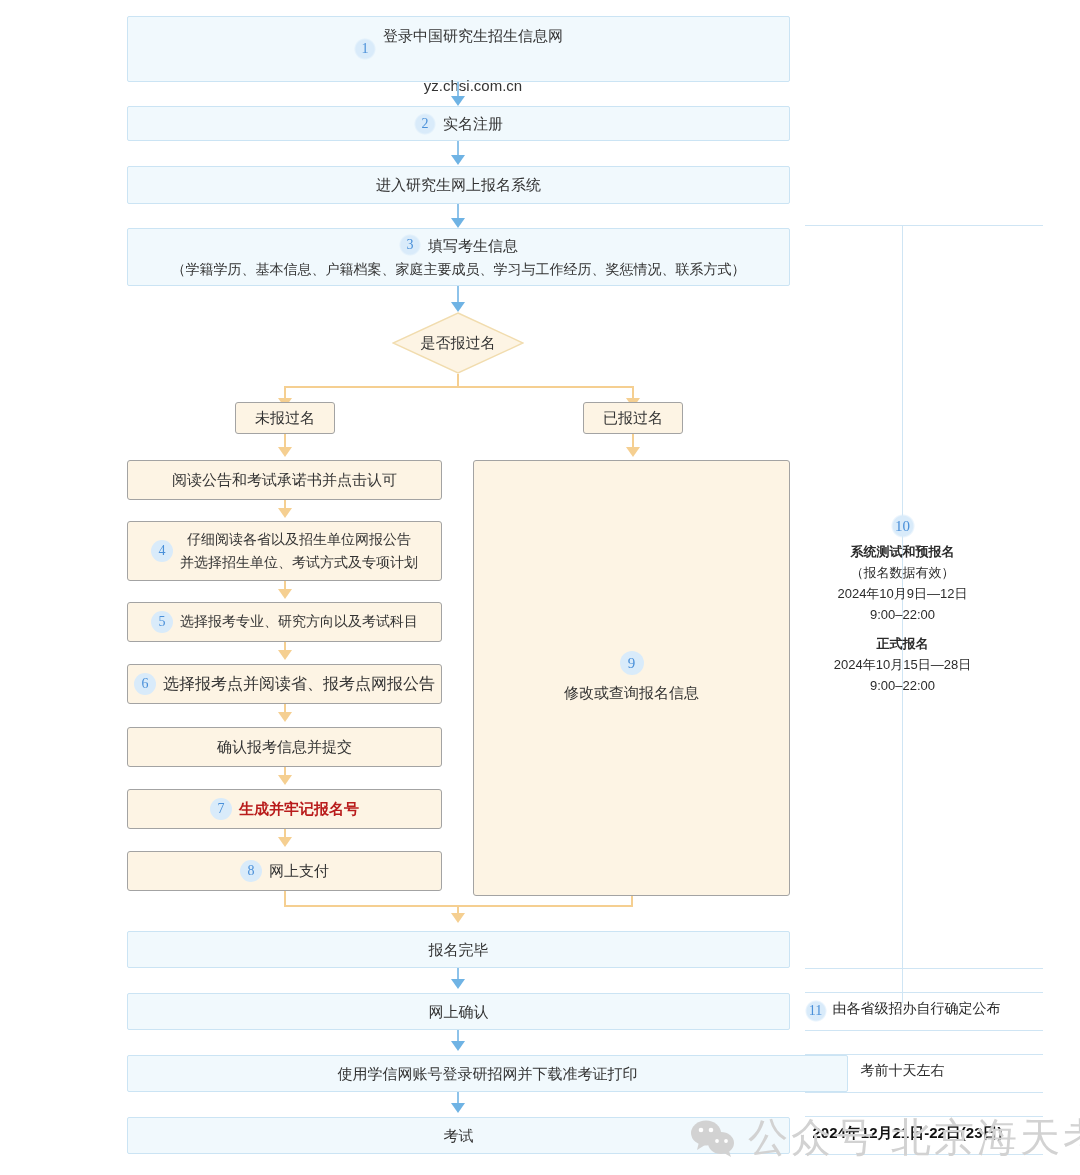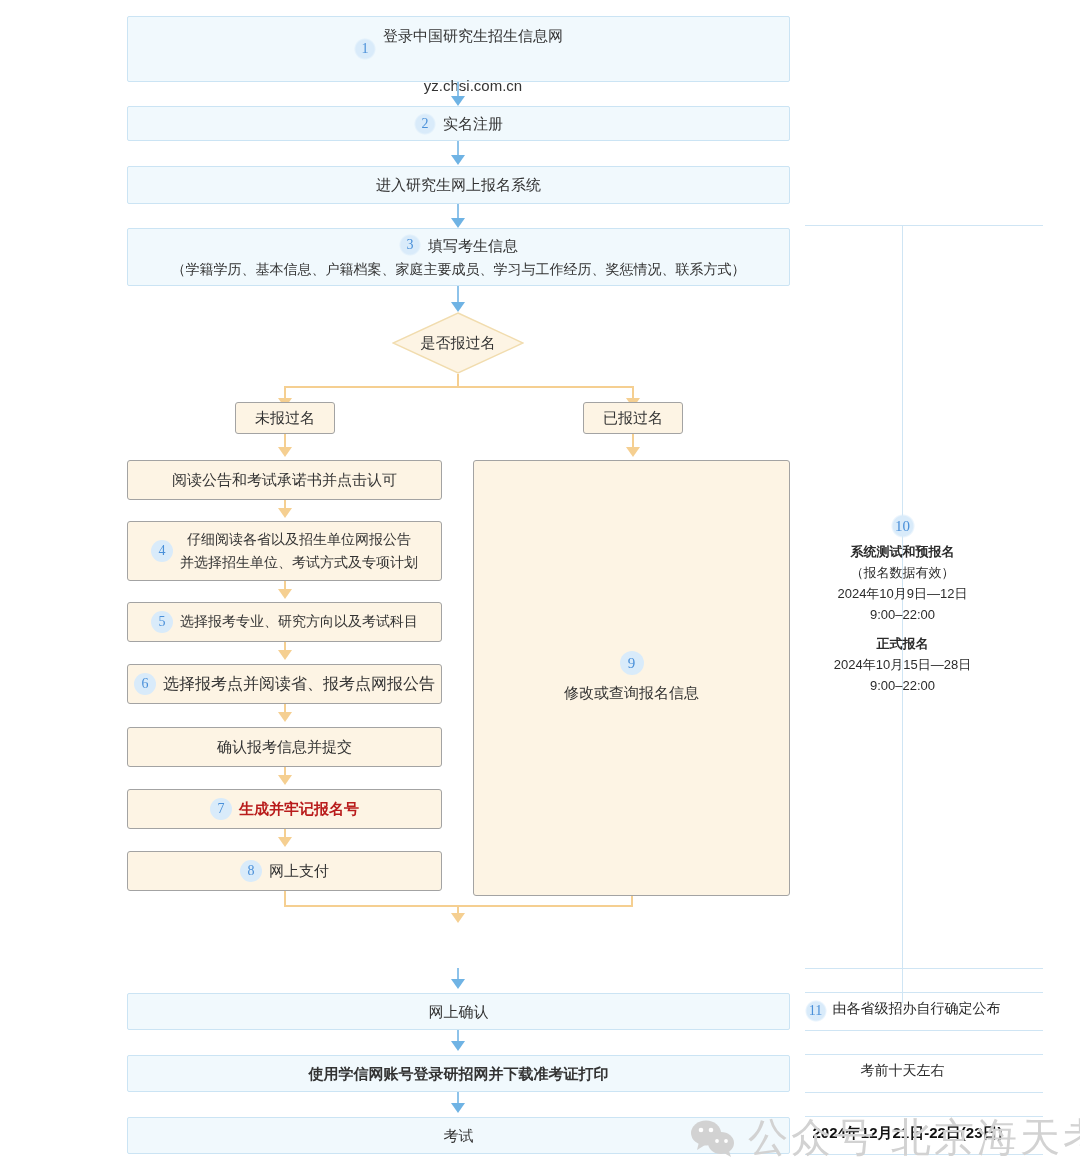--- a/index.html
+++ b/index.html
@@ -298,30 +298,33 @@
       <div class="node-text">修改或查询报名信息</div>
     </div>
   </div>
 
   <div class="vline orange" style="left:284px; top:891px; height:16px;"></div>
   <div class="vline orange" style="left:631px; top:896px; height:11px;"></div>
   <div class="hline" style="left:284px; top:905px; width:349px;"></div>
   <div class="vline orange" style="left:457px; top:905px; height:10px;"></div>
   <div class="arrow orange" style="left:451px; top:913px;"></div>
 
+  <div class="node node-blue" style="left:127px; top:931px; width:663px; height:37px;">
+    <span class="node-text">报名完毕</span>
+  </div>
   <div class="vline" style="left:457px; top:968px; height:12px;"></div>
   <div class="arrow" style="left:451px; top:979px;"></div>
 
   <div class="node node-blue" style="left:127px; top:993px; width:663px; height:37px;">
     <span class="node-text">网上确认</span>
   </div>
   <div class="vline" style="left:457px; top:1030px; height:12px;"></div>
   <div class="arrow" style="left:451px; top:1041px;"></div>
 
-  <div class="node node-blue" style="left:127px; top:1055px; width:663px; height:37px;font-weight:bold;">
+  <div class="node node-blue" style="left:127px; top:1055px; width:721px; height:37px;">
     <span class="node-text">使用学信网账号登录研招网并下载准考证打印</span>
   </div>
   <div class="vline" style="left:457px; top:1092px; height:12px;"></div>
   <div class="arrow" style="left:451px; top:1103px;"></div>
 
   <div class="node node-blue" style="left:127px; top:1117px; width:663px; height:37px;">
     <span class="node-text">考试</span>
   </div>
 
   <div class="panel-hline" style="left:805px; top:225px; width:238px;"></div>

